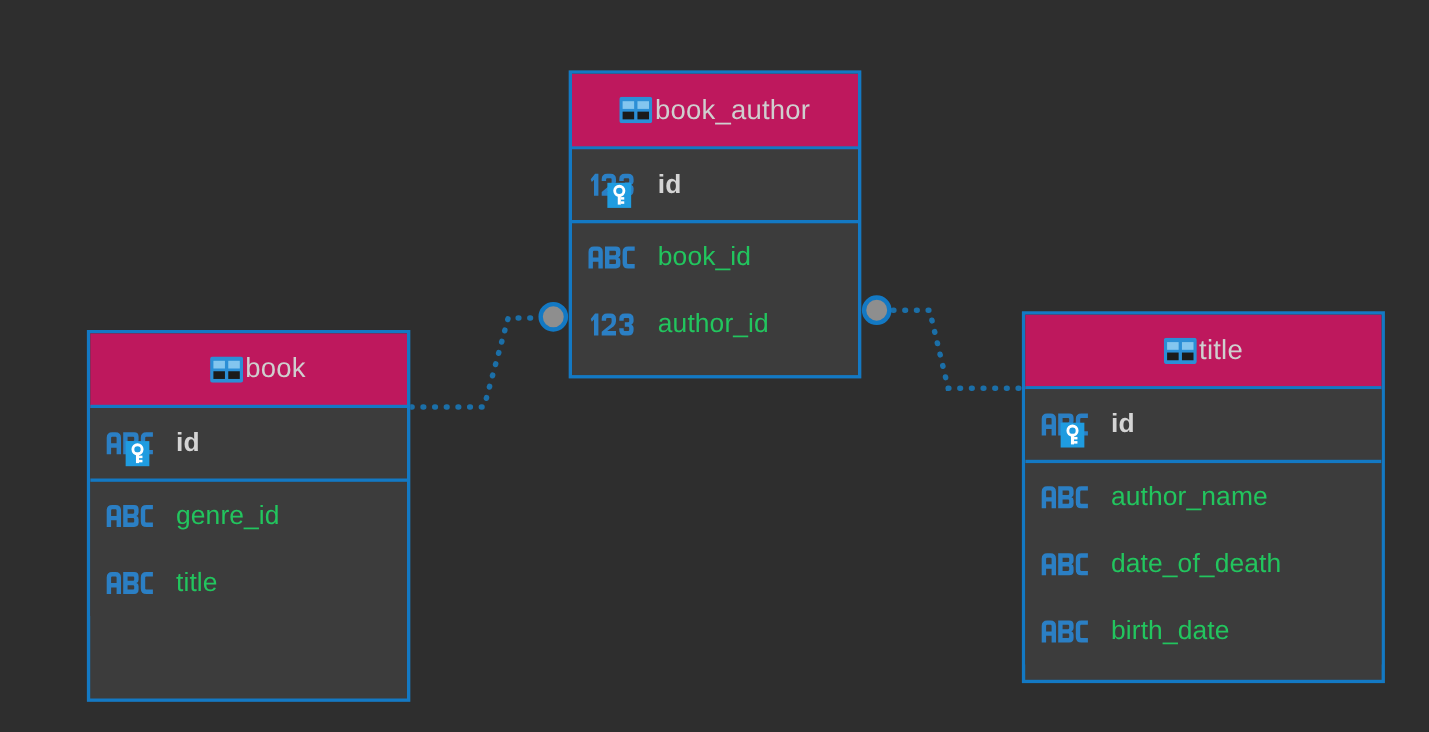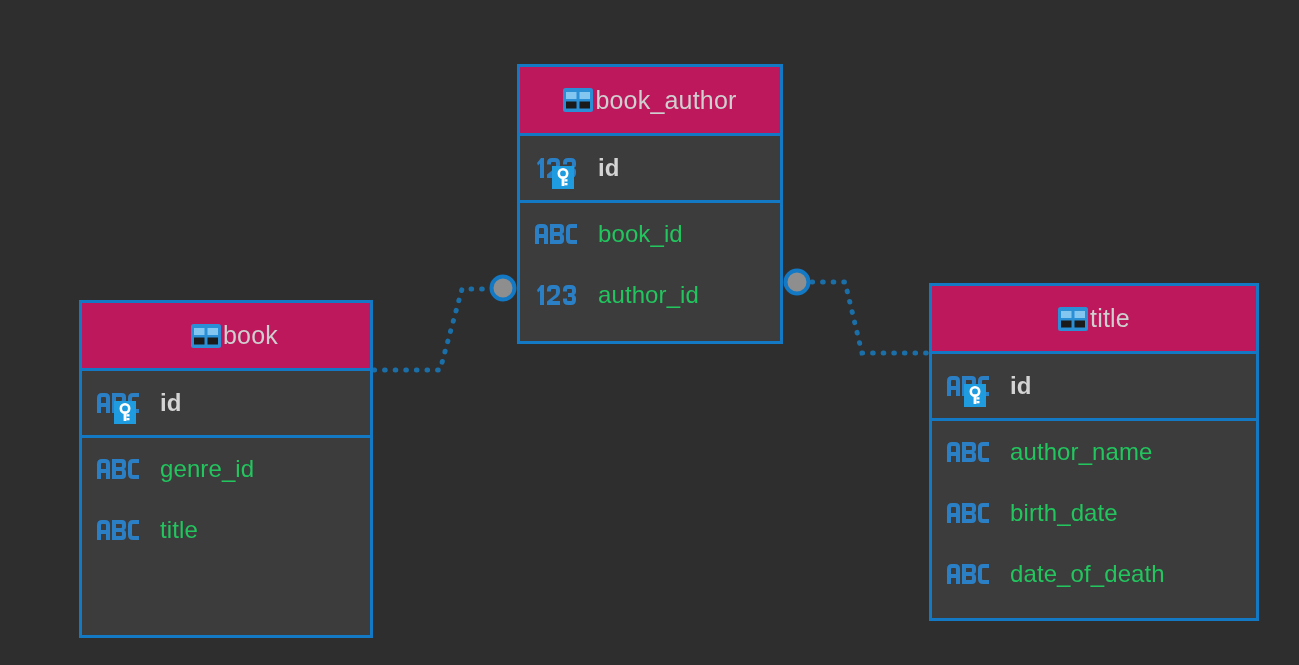--- a/index.html
+++ b/index.html
@@ -314,31 +314,31 @@
       <div class="col-row" style="height:61px;">
         <span class="type-icon">
           <svg viewBox="0 0 44 22" width="44" height="22">
             <g fill="#2b7fc4">
               <path d="M1 21 L1 6 Q1 1 6 1 L9 1 Q14 1 14 6 L14 21 L10 21 L10 15 L5 15 L5 21 Z M5 11 L10 11 L10 6 Q10 5 9 5 L6 5 Q5 5 5 6 Z"></path>
               <path d="M16 1 L26 1 Q30 1 30 5 L30 8 Q30 10.5 28 11 Q30 11.5 30 14 L30 17 Q30 21 26 21 L16 21 Z M20 5 L20 9 L25 9 Q26 9 26 8 L26 6 Q26 5 25 5 Z M20 13 L20 17 L25 17 Q26 17 26 16 L26 14 Q26 13 25 13 Z"></path>
               <path d="M43 5 L37 5 Q36 5 36 6 L36 16 Q36 17 37 17 L43 17 L43 21 L37 21 Q32 21 32 16 L32 6 Q32 1 37 1 L43 1 Z"></path>
             </g>
           </svg>
         </span>
+        <span class="col-name">date_of_death</span>
+      </div>
+
+      <div class="col-row" style="height:61px;">
+        <span class="type-icon">
+          <svg viewBox="0 0 44 22" width="44" height="22">
+            <g fill="#2b7fc4">
+              <path d="M1 21 L1 6 Q1 1 6 1 L9 1 Q14 1 14 6 L14 21 L10 21 L10 15 L5 15 L5 21 Z M5 11 L10 11 L10 6 Q10 5 9 5 L6 5 Q5 5 5 6 Z"></path>
+              <path d="M16 1 L26 1 Q30 1 30 5 L30 8 Q30 10.5 28 11 Q30 11.5 30 14 L30 17 Q30 21 26 21 L16 21 Z M20 5 L20 9 L25 9 Q26 9 26 8 L26 6 Q26 5 25 5 Z M20 13 L20 17 L25 17 Q26 17 26 16 L26 14 Q26 13 25 13 Z"></path>
+              <path d="M43 5 L37 5 Q36 5 36 6 L36 16 Q36 17 37 17 L43 17 L43 21 L37 21 Q32 21 32 16 L32 6 Q32 1 37 1 L43 1 Z"></path>
+            </g>
+          </svg>
+        </span>
         <span class="col-name">birth_date</span>
       </div>
-
-      <div class="col-row" style="height:61px;">
-        <span class="type-icon">
-          <svg viewBox="0 0 44 22" width="44" height="22">
-            <g fill="#2b7fc4">
-              <path d="M1 21 L1 6 Q1 1 6 1 L9 1 Q14 1 14 6 L14 21 L10 21 L10 15 L5 15 L5 21 Z M5 11 L10 11 L10 6 Q10 5 9 5 L6 5 Q5 5 5 6 Z"></path>
-              <path d="M16 1 L26 1 Q30 1 30 5 L30 8 Q30 10.5 28 11 Q30 11.5 30 14 L30 17 Q30 21 26 21 L16 21 Z M20 5 L20 9 L25 9 Q26 9 26 8 L26 6 Q26 5 25 5 Z M20 13 L20 17 L25 17 Q26 17 26 16 L26 14 Q26 13 25 13 Z"></path>
-              <path d="M43 5 L37 5 Q36 5 36 6 L36 16 Q36 17 37 17 L43 17 L43 21 L37 21 Q32 21 32 16 L32 6 Q32 1 37 1 L43 1 Z"></path>
-            </g>
-          </svg>
-        </span>
-        <span class="col-name">date_of_death</span>
-      </div>
     </div>
   </div>
 
 </div>
 
 </body></html>

